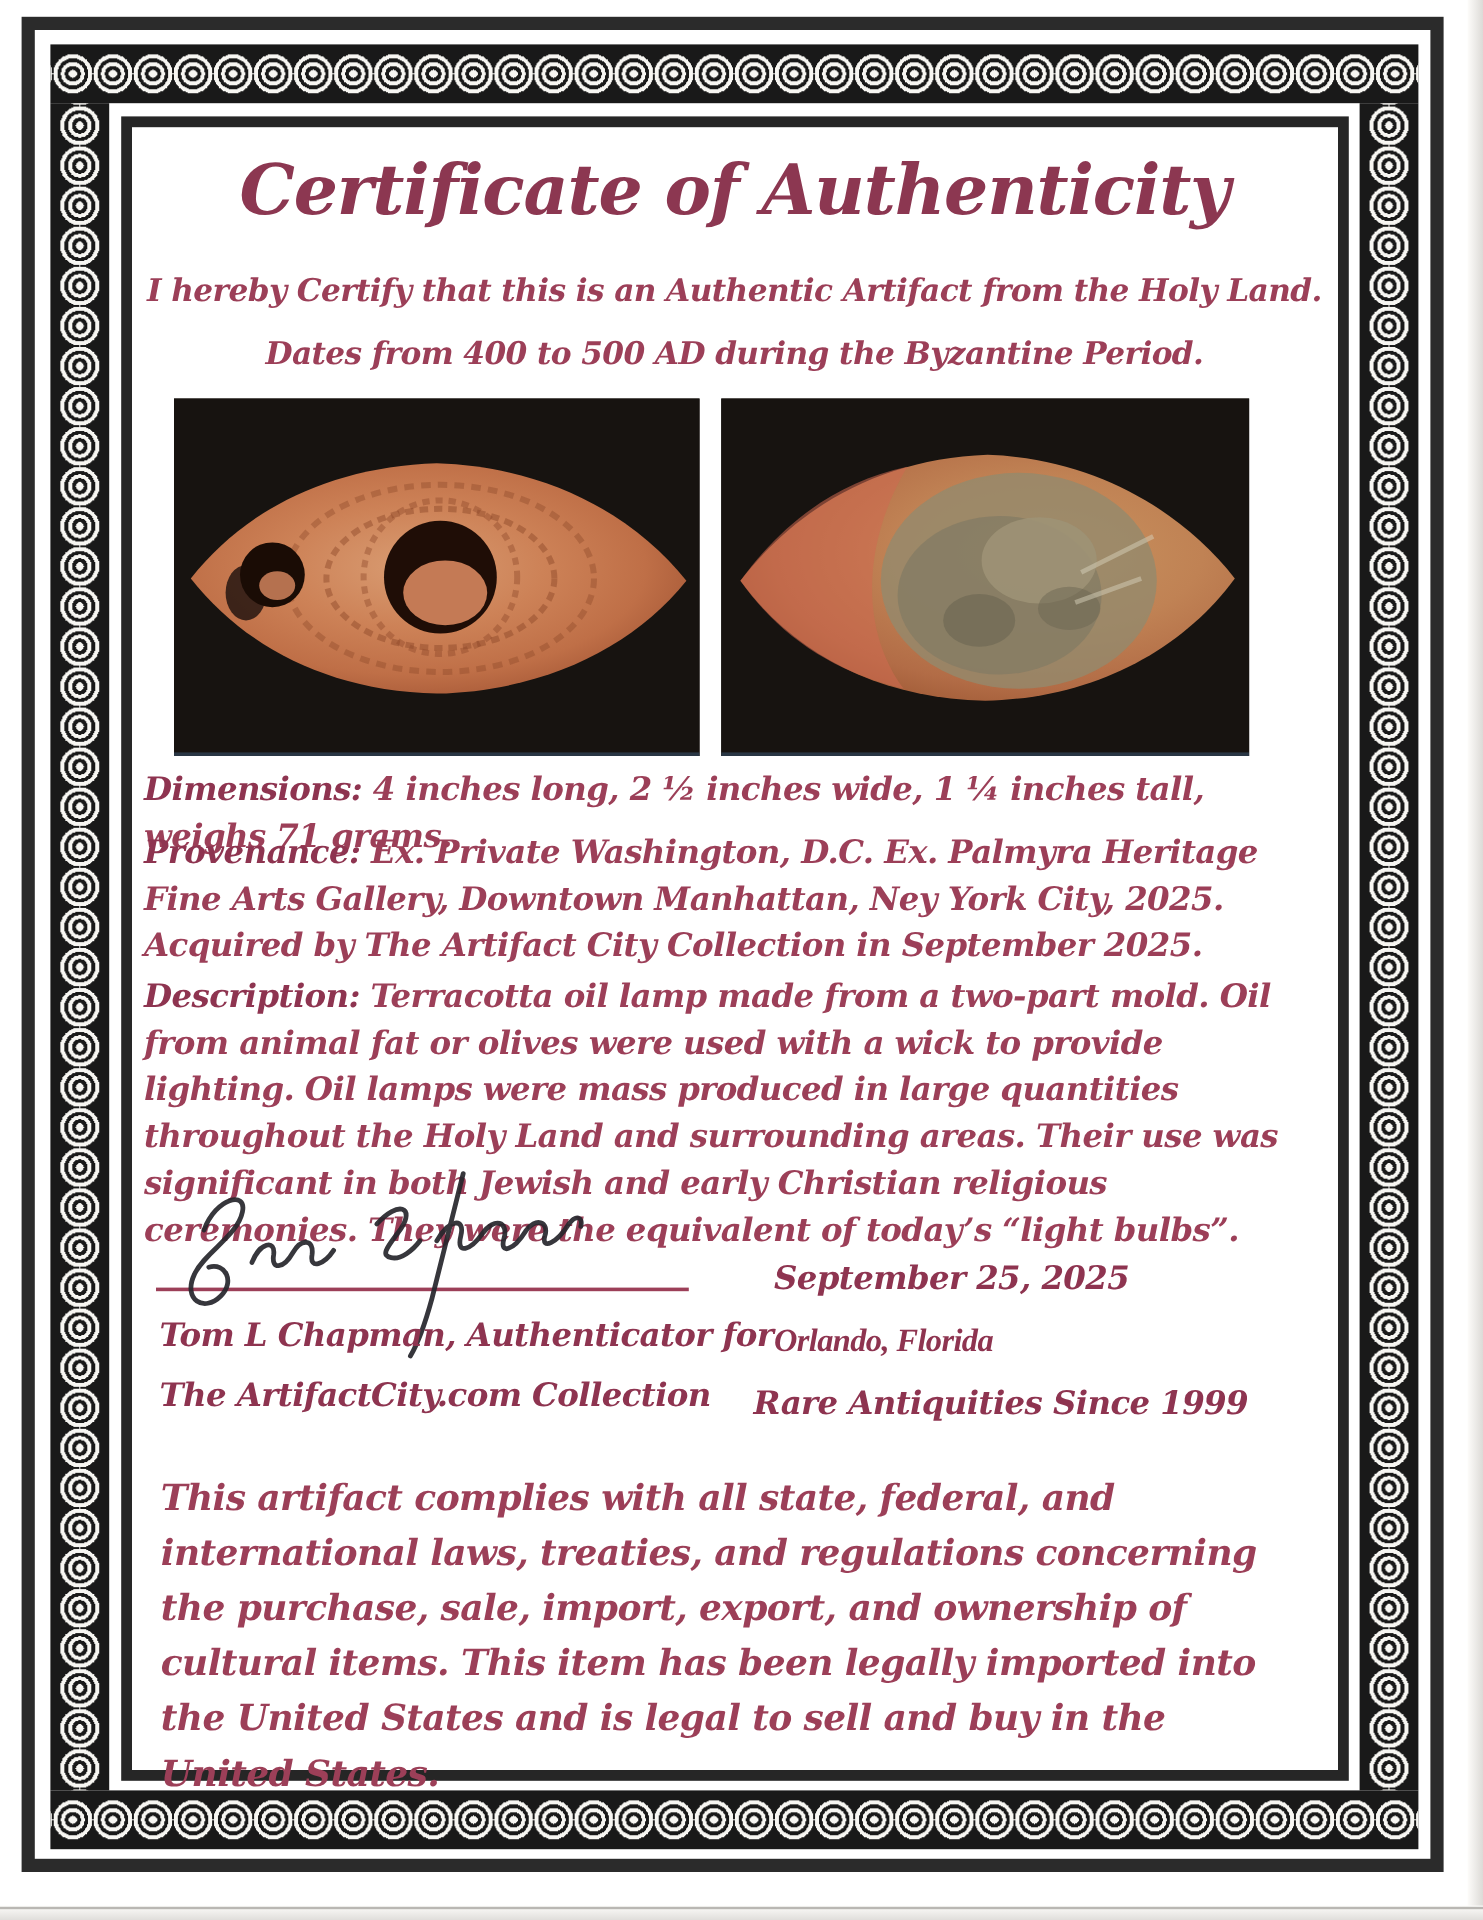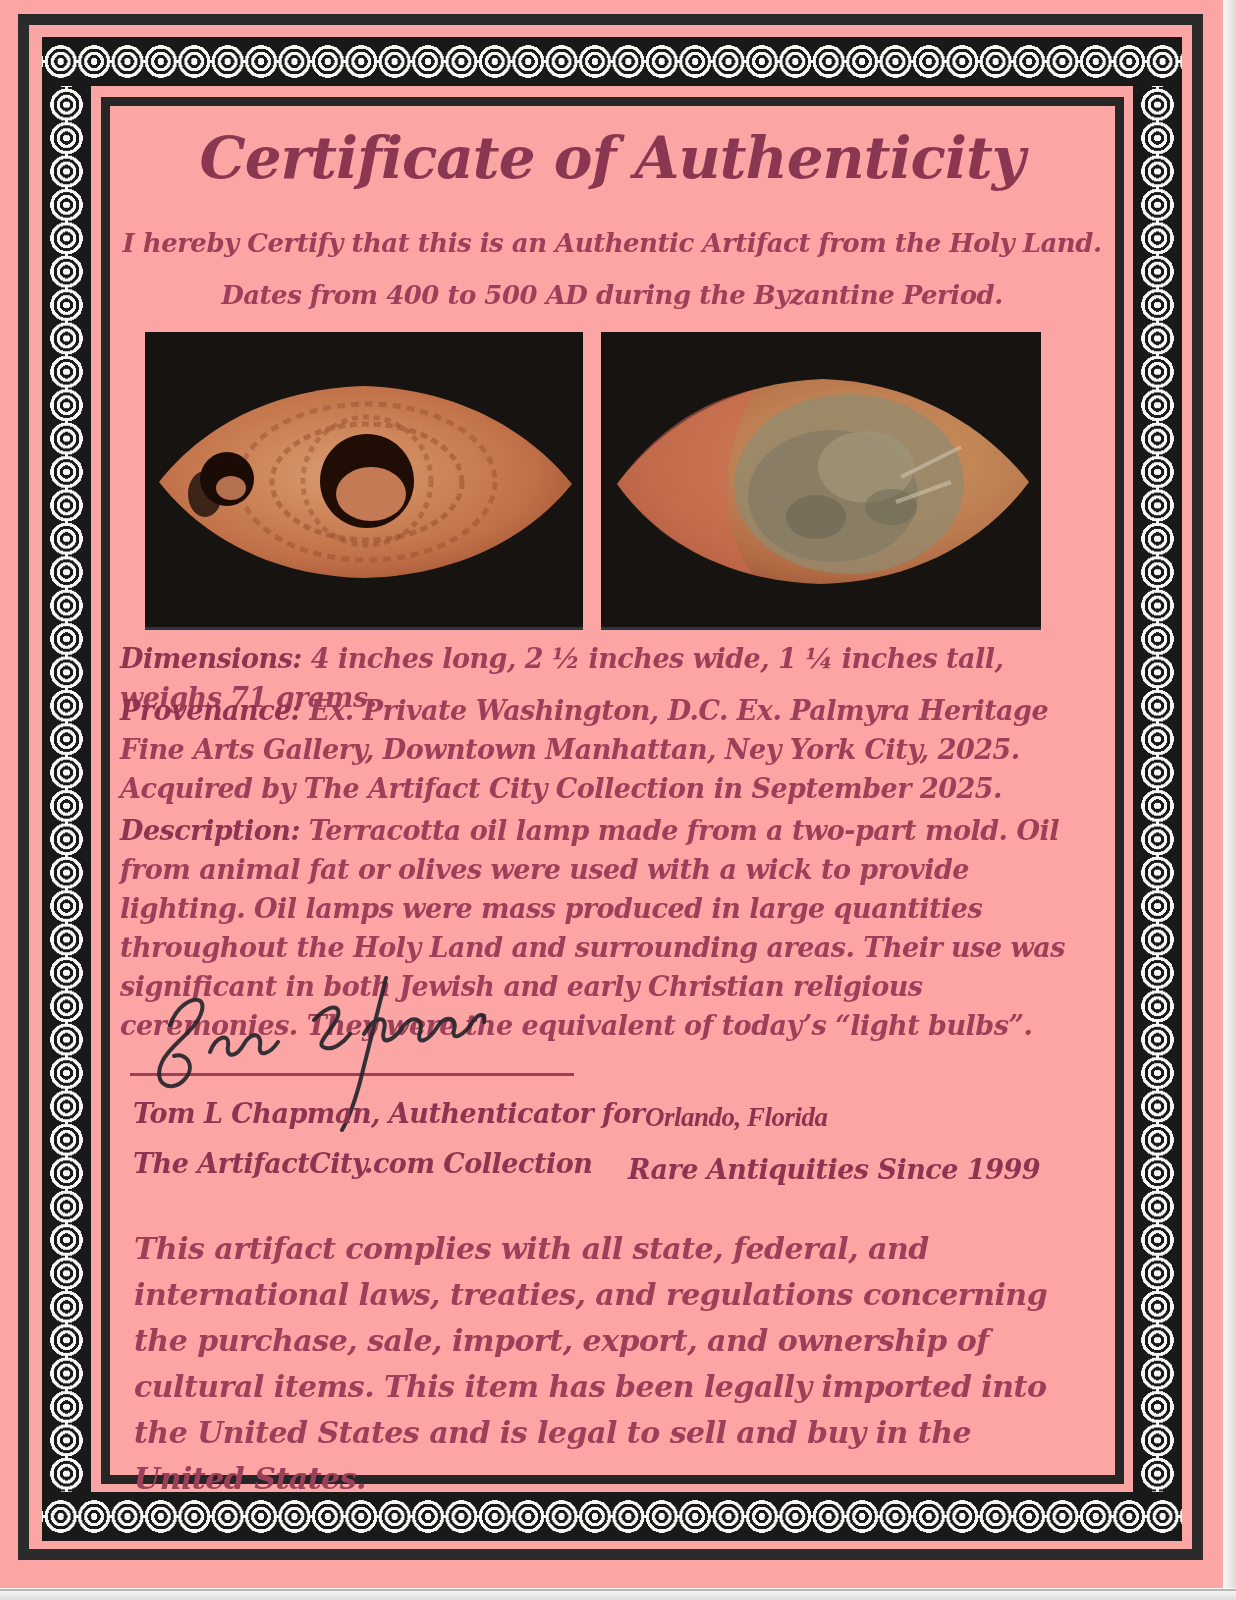--- a/index.html
+++ b/index.html
@@ -1,18 +1,18 @@
 <!DOCTYPE html>
 <html><head>
 <meta charset="utf-8">
 <style>
   html,body { margin:0; padding:0; background:#e9e8e6; }
   .page {
     position:relative; width:1236px; height:1600px;
-    background:#fca5a5; overflow:hidden;
+    background:#ffffff; overflow:hidden;
     font-family:"DejaVu Serif", serif;
   }
   
   .edge-right  { position:absolute; top:0; right:0; width:13px; height:100%;
                  background:linear-gradient(to right,#fdfcfa,#dcdad6); }
   .edge-bottom { position:absolute; left:0; bottom:0; width:100%; height:12px;
                  background:linear-gradient(to bottom,#fdfcfa,#e0dedb); }
   .bottom-scan-line { position:absolute; left:0; bottom:9px; width:100%; height:2px;
                  background:#b9b7b3; }
   
@@ -165,20 +165,21 @@
         <path d="M 52,55 C 62,28 88,22 84,40 C 80,60 52,74 44,92 C 34,113 52,124 66,110 C 78,98 70,82 56,86"></path>
         <path d="M 92,82 C 98,66 112,62 110,76 C 108,88 118,88 126,74 C 133,62 144,62 142,76 C 140,88 152,84 160,72"></path>
         <path d="M 196,50 C 214,30 228,36 216,54 C 206,68 198,76 208,78 C 216,80 226,72 232,64"></path>
         <path d="M 268,8 C 260,40 250,80 242,112 C 236,134 230,150 224,160"></path>
         <path d="M 246,64 C 256,46 270,44 266,60 C 262,76 274,72 284,58 C 294,44 306,48 302,62 C 298,76 310,72 320,56 C 328,44 340,48 336,60 C 333,72 346,66 356,50 C 362,42 368,44 366,52"></path>
       </g>
     </svg>
 
     <p class="sig-text collection">The ArtifactCity.com Collection</p>
     <p class="sig-text signer">Tom L Chapman, Authenticator for</p>
+    <p class="sig-text sig-date">September 25, 2025</p>
     <p class="sig-text sig-loc">Orlando, Florida</p>
     <p class="sig-text sig-tag">Rare Antiquities Since 1999</p>
 
     <p class="legal">This artifact complies with all state, federal, and international laws, treaties, and regulations concerning the purchase, sale, import, export, and ownership of cultural items. This item has been legally imported into the United States and is legal to sell and buy in the  United States.</p>
 
   </div>
 
   <div class="edge-right"></div>
   <div class="edge-bottom"></div>
   <div class="bottom-scan-line"></div>

